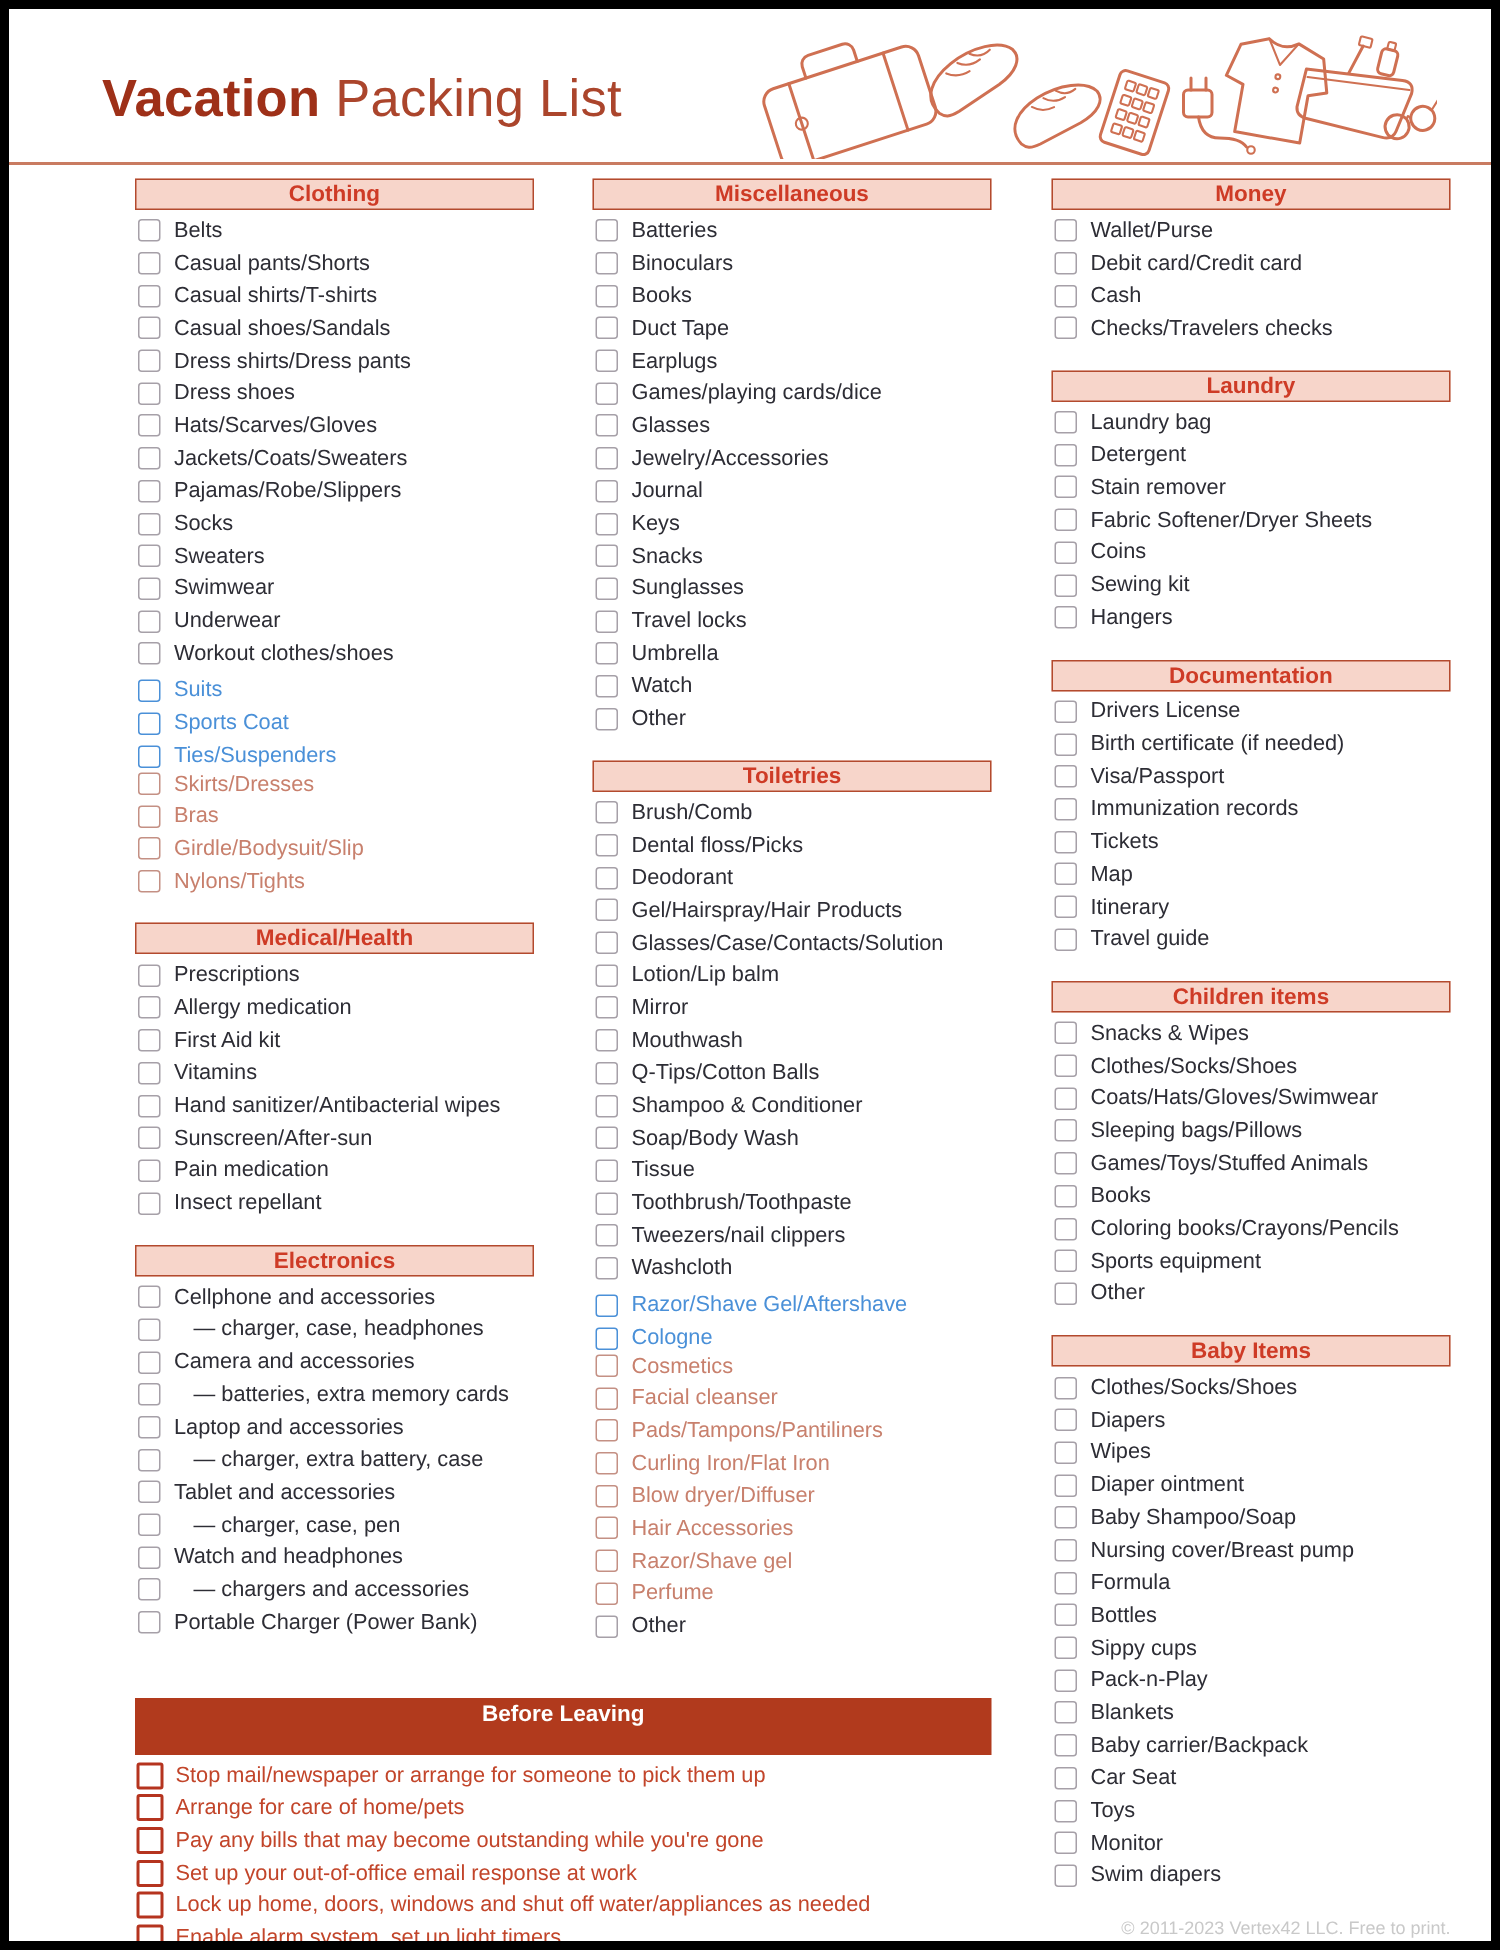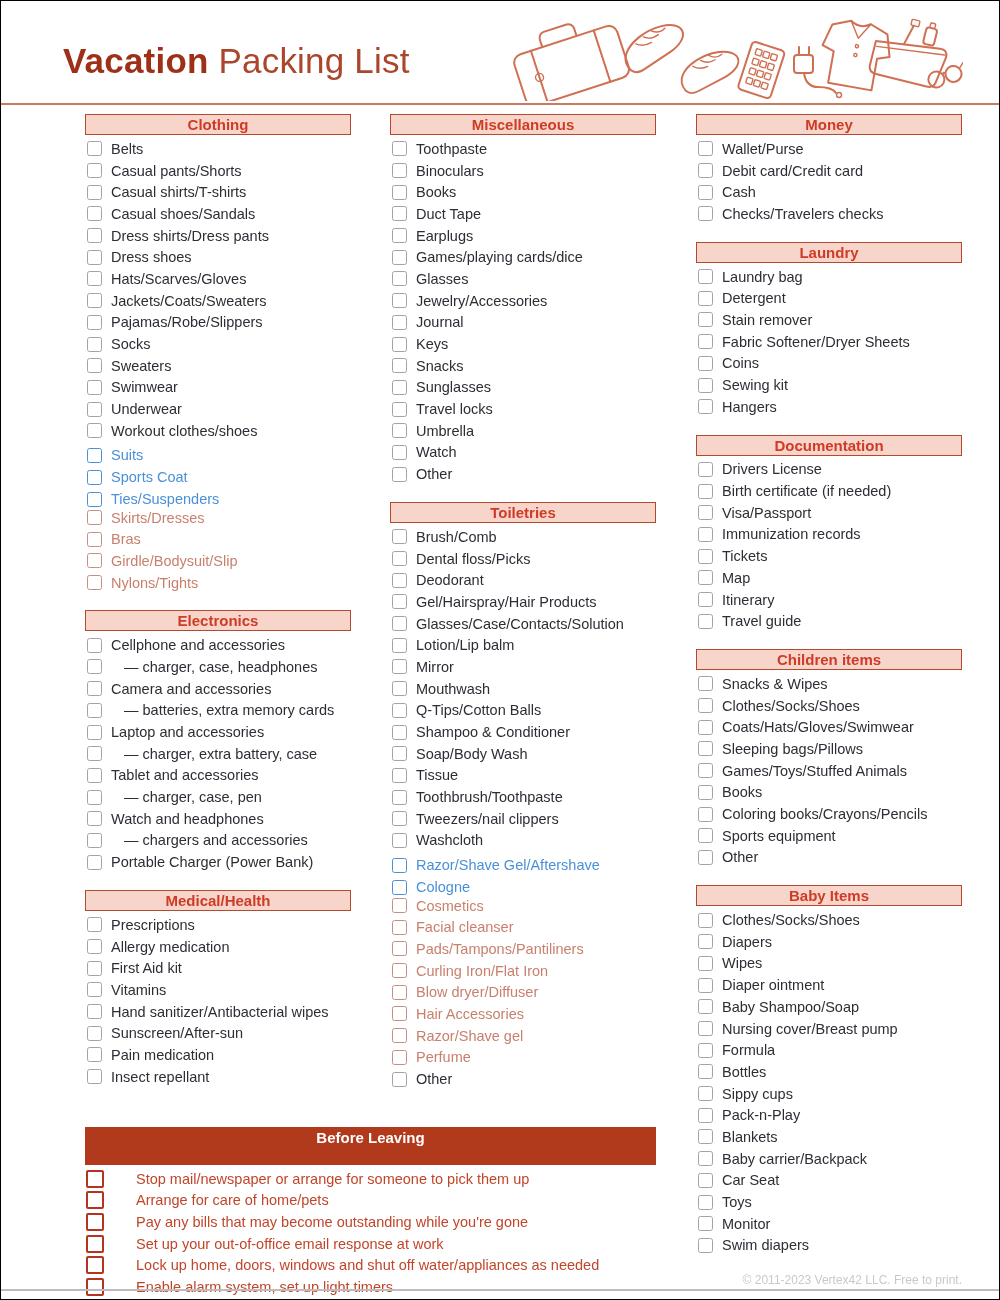--- a/index.html
+++ b/index.html
@@ -1,18 +1,18 @@
 <!DOCTYPE html>
 <html><head>
 <meta charset="utf-8">
 <style>
   html,body{margin:0;padding:0;background:#ffffff;}
   .page{position:relative;width:1000px;height:1300px;background:#fff;
         font-family:"Liberation Sans",sans-serif;overflow:hidden;
-        border:1px solid #000000;box-sizing:border-box;}
+        border:6px solid #000000;box-sizing:border-box;}
   
   .title{position:absolute;left:62px;top:40px;font-size:35px;letter-spacing:.2px;white-space:nowrap;}
   .title .bold{font-weight:bold;color:#9e3018;}
   .title .reg{font-weight:400;color:#ab452c;}
   .illustration{position:absolute;top:12px;right:36px;}
   .top-rule{position:absolute;left:0;right:0;top:102px;height:2px;background:#c97b61;}
   .bottom-rule{position:absolute;left:0;right:0;top:1288px;height:2px;background:#bdbdbd;}
   
   .content{position:absolute;left:62px;top:113px;display:flex;gap:40px;}
   .col{width:266px;}
@@ -28,21 +28,21 @@
             margin:0 9px 0 2px;background:#fff;}
   .label{white-space:nowrap;}
   .item.indent .label{padding-left:13px;}
   .item.blue{color:#4a90d8;align-items:flex-end;}  .item.blue .checkbox{border-color:#4a90d8;}
   .item.pink{color:#c8806d;}  .item.pink .checkbox{border-color:#c49084;}
   
   .before{margin-top:20px;width:571px;}
   .bl-header{height:38px;line-height:22px;background:#b13a1d;color:#ffffff;
              font-weight:bold;font-size:15px;text-align:center;}
   .before .items{margin-top:3px;}
-  .before .item{color:#c2452a;gap:24px;}
+  .before .item{color:#c2452a;}
   .before .checkbox{width:14px;height:14px;border:2px solid #b5341f;border-radius:2px;margin:0 8px 0 1px;}
   .footer-url{margin-top:3px;font-size:12px;color:#6d28d9;}
   .copyright{margin-top:4px;font-size:12px;color:#c9c9c9;text-align:right;}
   svg .ln{fill:none;stroke:#cf7052;stroke-width:2;stroke-linecap:round;stroke-linejoin:round;}
   svg .thin{stroke-width:1.4;}
 </style>
 </head>
 <body>
 
 <div class="page">
@@ -202,113 +202,113 @@
                   <span class="checkbox"></span>
                   <span class="label">Girdle/Bodysuit/Slip</span>
                 </div>
                 <div class="item pink">
                   <span class="checkbox"></span>
                   <span class="label">Nylons/Tights</span>
                 </div>
               </div>
             </section>
             <section class="section">
-              <div class="sec-header">Electronics</div>
+              <div class="sec-header">Medical/Health</div>
               <div class="items">
                 <div class="item">
                   <span class="checkbox"></span>
-                  <span class="label">Cellphone and accessories</span>
-                </div>
-                <div class="item indent">
-                  <span class="checkbox"></span>
-                  <span class="label">— charger, case, headphones</span>
-                </div>
-                <div class="item">
-                  <span class="checkbox"></span>
-                  <span class="label">Camera and accessories</span>
-                </div>
-                <div class="item indent">
-                  <span class="checkbox"></span>
-                  <span class="label">— batteries, extra memory cards</span>
-                </div>
-                <div class="item">
-                  <span class="checkbox"></span>
-                  <span class="label">Laptop and accessories</span>
-                </div>
-                <div class="item indent">
-                  <span class="checkbox"></span>
-                  <span class="label">— charger, extra battery, case</span>
-                </div>
-                <div class="item">
-                  <span class="checkbox"></span>
-                  <span class="label">Tablet and accessories</span>
-                </div>
-                <div class="item indent">
-                  <span class="checkbox"></span>
-                  <span class="label">— charger, case, pen</span>
-                </div>
-                <div class="item">
-                  <span class="checkbox"></span>
-                  <span class="label">Watch and headphones</span>
-                </div>
-                <div class="item indent">
-                  <span class="checkbox"></span>
-                  <span class="label">— chargers and accessories</span>
-                </div>
-                <div class="item">
-                  <span class="checkbox"></span>
-                  <span class="label">Portable Charger (Power Bank)</span>
+                  <span class="label">Prescriptions</span>
+                </div>
+                <div class="item">
+                  <span class="checkbox"></span>
+                  <span class="label">Allergy medication</span>
+                </div>
+                <div class="item">
+                  <span class="checkbox"></span>
+                  <span class="label">First Aid kit</span>
+                </div>
+                <div class="item">
+                  <span class="checkbox"></span>
+                  <span class="label">Vitamins</span>
+                </div>
+                <div class="item">
+                  <span class="checkbox"></span>
+                  <span class="label">Hand sanitizer/Antibacterial wipes</span>
+                </div>
+                <div class="item">
+                  <span class="checkbox"></span>
+                  <span class="label">Sunscreen/After-sun</span>
+                </div>
+                <div class="item">
+                  <span class="checkbox"></span>
+                  <span class="label">Pain medication</span>
+                </div>
+                <div class="item">
+                  <span class="checkbox"></span>
+                  <span class="label">Insect repellant</span>
                 </div>
               </div>
             </section>
             <section class="section">
-              <div class="sec-header">Medical/Health</div>
+              <div class="sec-header">Electronics</div>
               <div class="items">
                 <div class="item">
                   <span class="checkbox"></span>
-                  <span class="label">Prescriptions</span>
-                </div>
-                <div class="item">
-                  <span class="checkbox"></span>
-                  <span class="label">Allergy medication</span>
-                </div>
-                <div class="item">
-                  <span class="checkbox"></span>
-                  <span class="label">First Aid kit</span>
-                </div>
-                <div class="item">
-                  <span class="checkbox"></span>
-                  <span class="label">Vitamins</span>
-                </div>
-                <div class="item">
-                  <span class="checkbox"></span>
-                  <span class="label">Hand sanitizer/Antibacterial wipes</span>
-                </div>
-                <div class="item">
-                  <span class="checkbox"></span>
-                  <span class="label">Sunscreen/After-sun</span>
-                </div>
-                <div class="item">
-                  <span class="checkbox"></span>
-                  <span class="label">Pain medication</span>
-                </div>
-                <div class="item">
-                  <span class="checkbox"></span>
-                  <span class="label">Insect repellant</span>
+                  <span class="label">Cellphone and accessories</span>
+                </div>
+                <div class="item indent">
+                  <span class="checkbox"></span>
+                  <span class="label">— charger, case, headphones</span>
+                </div>
+                <div class="item">
+                  <span class="checkbox"></span>
+                  <span class="label">Camera and accessories</span>
+                </div>
+                <div class="item indent">
+                  <span class="checkbox"></span>
+                  <span class="label">— batteries, extra memory cards</span>
+                </div>
+                <div class="item">
+                  <span class="checkbox"></span>
+                  <span class="label">Laptop and accessories</span>
+                </div>
+                <div class="item indent">
+                  <span class="checkbox"></span>
+                  <span class="label">— charger, extra battery, case</span>
+                </div>
+                <div class="item">
+                  <span class="checkbox"></span>
+                  <span class="label">Tablet and accessories</span>
+                </div>
+                <div class="item indent">
+                  <span class="checkbox"></span>
+                  <span class="label">— charger, case, pen</span>
+                </div>
+                <div class="item">
+                  <span class="checkbox"></span>
+                  <span class="label">Watch and headphones</span>
+                </div>
+                <div class="item indent">
+                  <span class="checkbox"></span>
+                  <span class="label">— chargers and accessories</span>
+                </div>
+                <div class="item">
+                  <span class="checkbox"></span>
+                  <span class="label">Portable Charger (Power Bank)</span>
                 </div>
               </div>
             </section>
           </div>
         <div class="col" id="col-1">
             <section class="section">
               <div class="sec-header">Miscellaneous</div>
               <div class="items">
                 <div class="item">
                   <span class="checkbox"></span>
-                  <span class="label">Toothpaste</span>
+                  <span class="label">Batteries</span>
                 </div>
                 <div class="item">
                   <span class="checkbox"></span>
                   <span class="label">Binoculars</span>
                 </div>
                 <div class="item">
                   <span class="checkbox"></span>
                   <span class="label">Books</span>
                 </div>
                 <div class="item">

